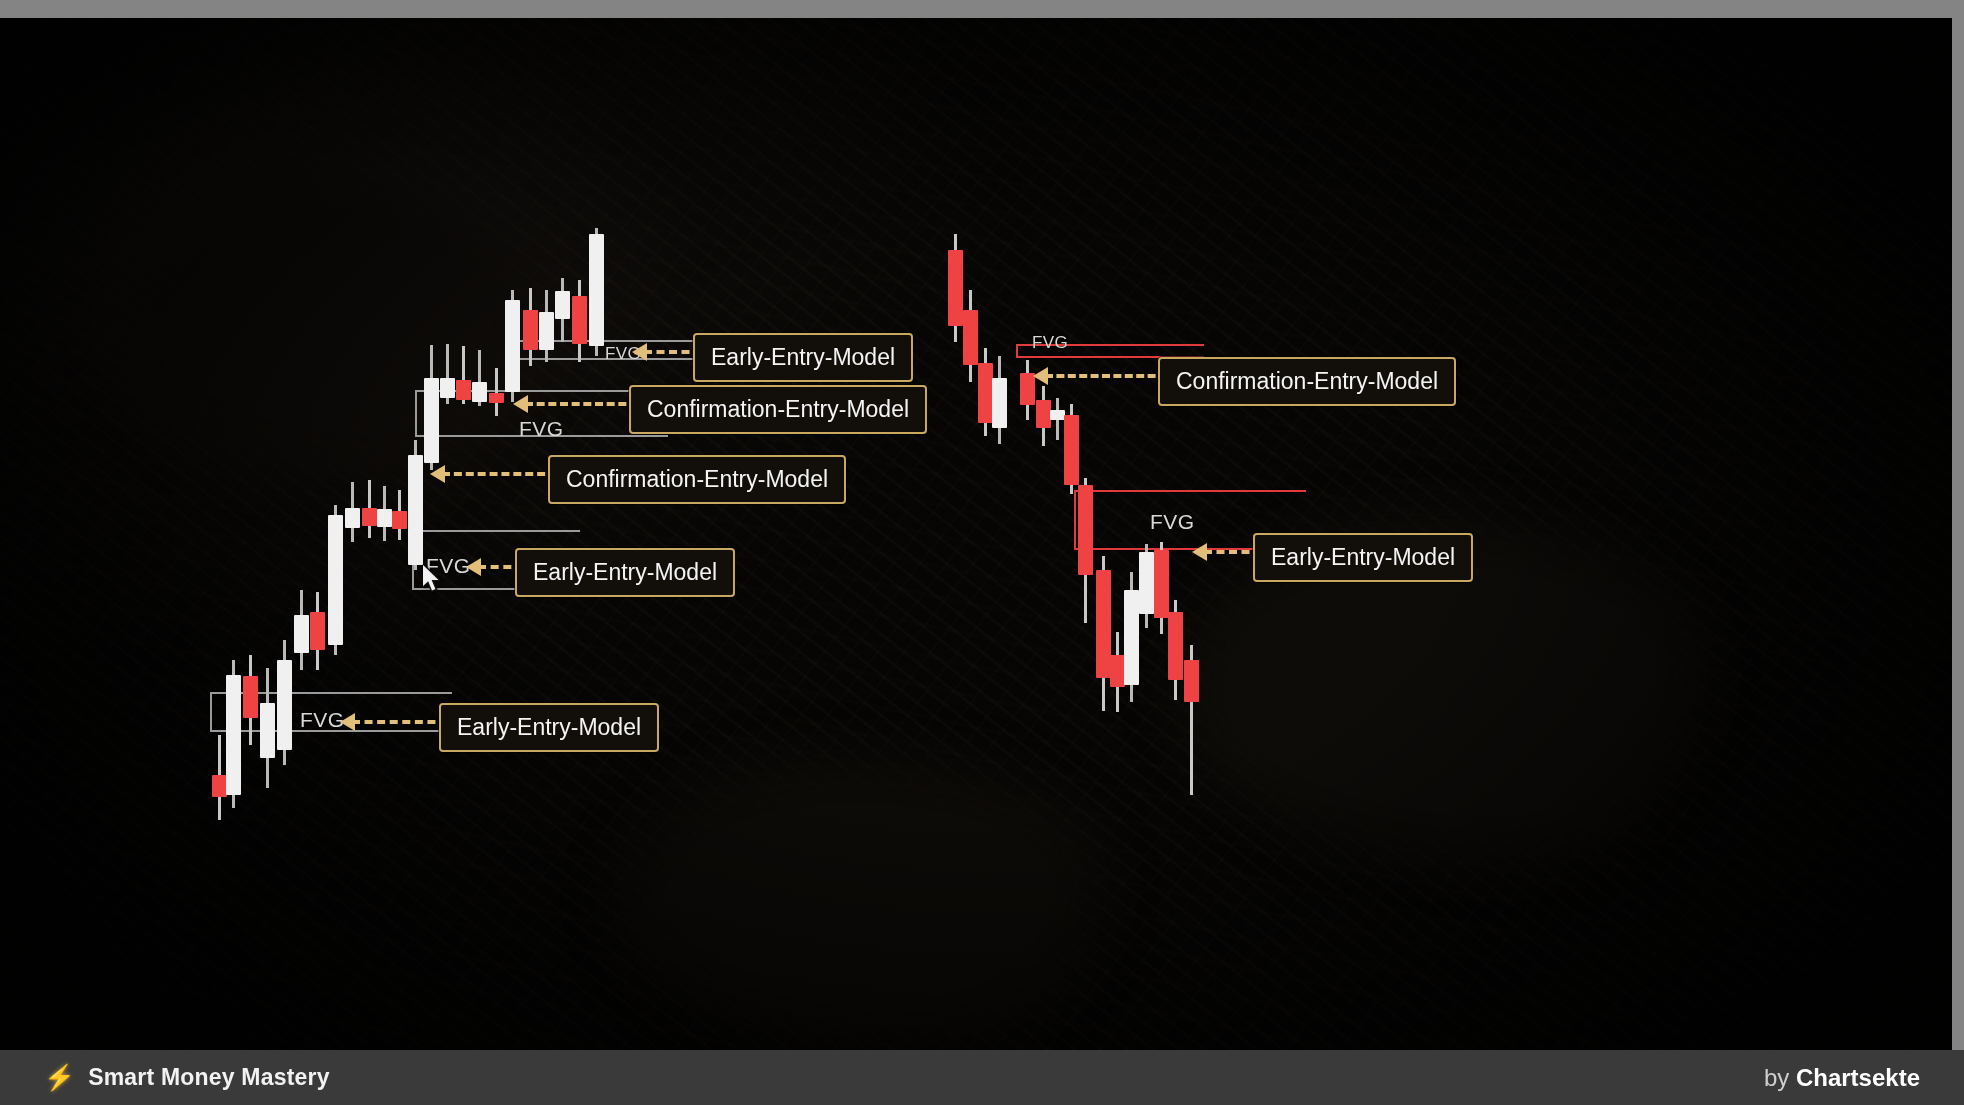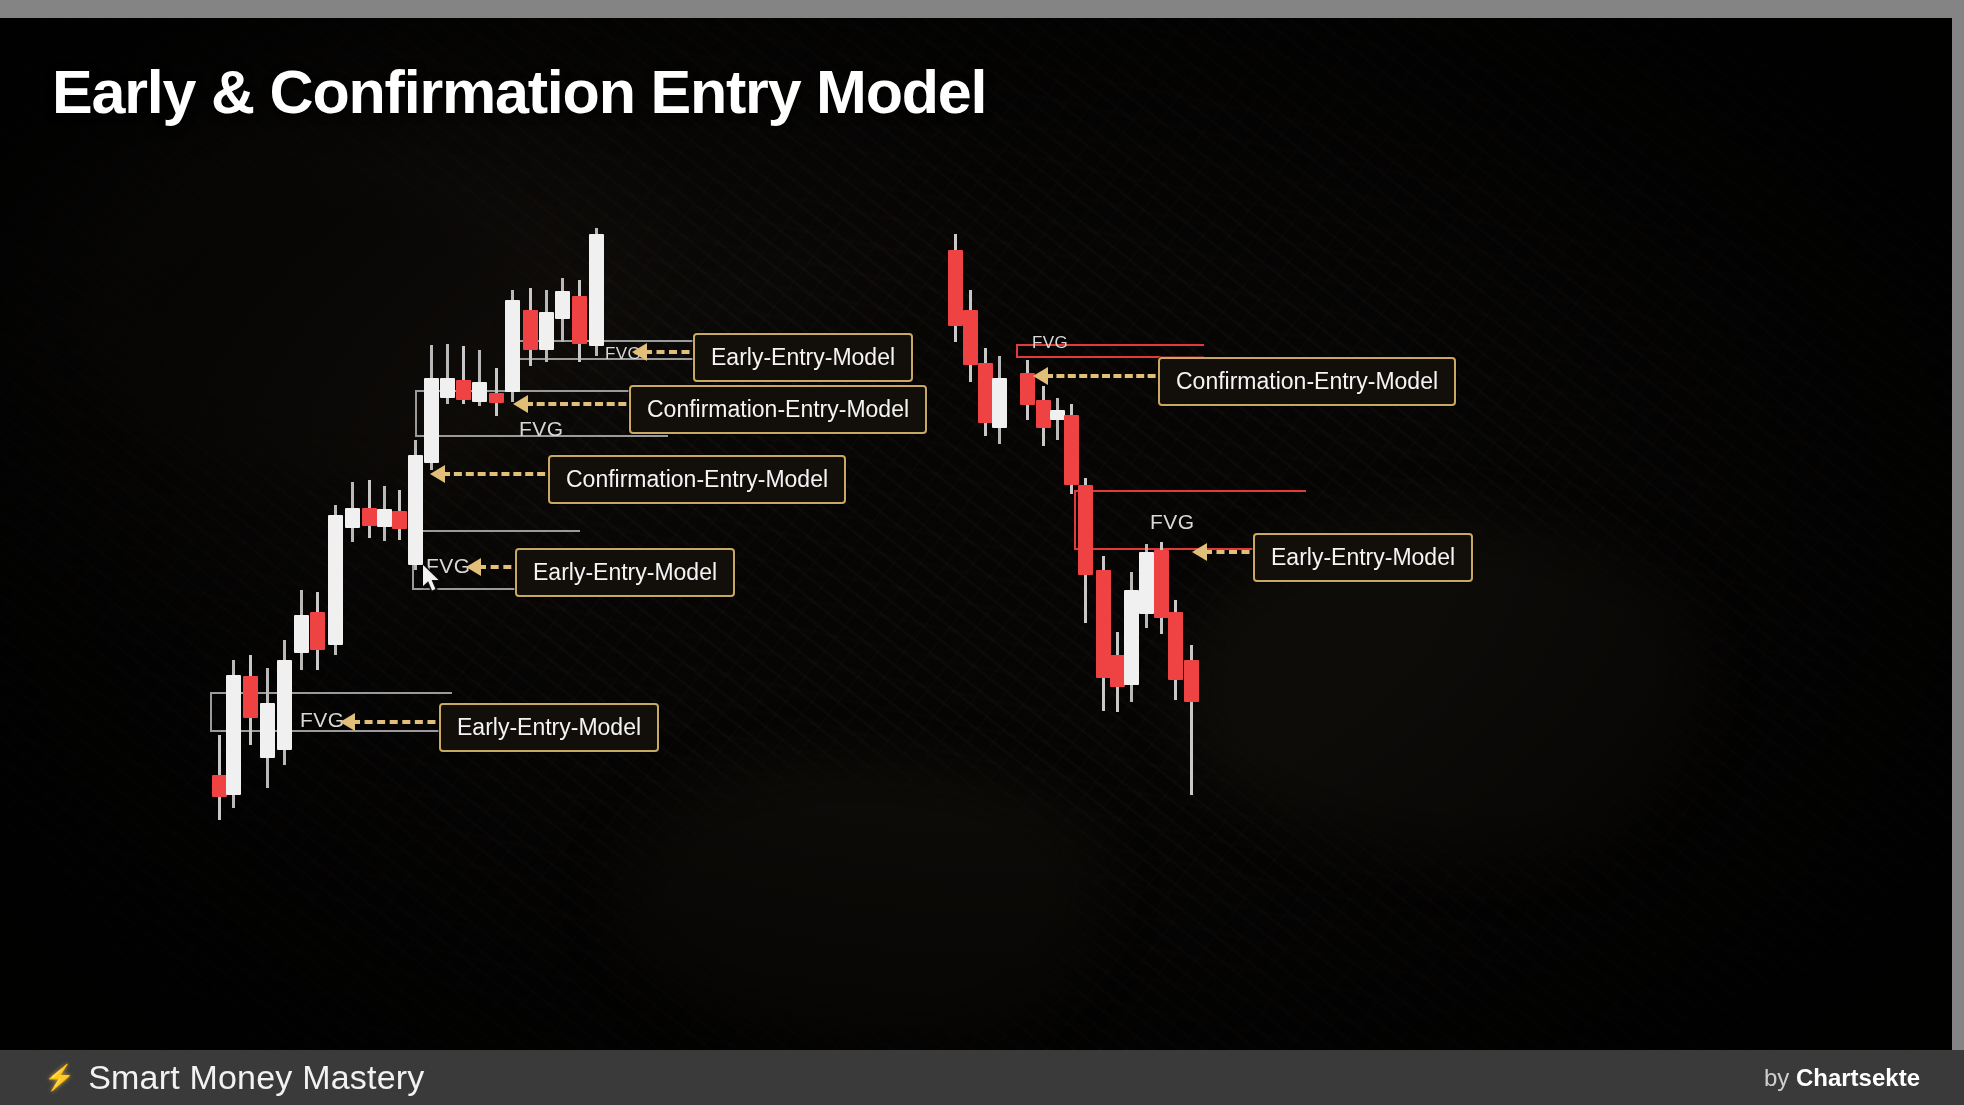--- a/index.html
+++ b/index.html
@@ -22,21 +22,21 @@
   .bg-blob{position:absolute;border-radius:46% 54% 38% 62%/52% 40% 60% 48%;filter:blur(26px);}
   .bg-vig{background:radial-gradient(ellipse 1150px 720px at 50% 48%, rgba(0,0,0,0) 38%, rgba(0,0,0,.62) 78%, rgba(0,0,0,.88) 100%);}
 
   
   .bar-top{position:absolute;left:0;top:0;width:1964px;height:18px;background:#848484;}
   .bar-right{position:absolute;right:0;top:0;width:12px;height:1105px;background:#848484;}
   .footer{position:absolute;left:0;bottom:0;width:1964px;height:55px;background:#3a3a3a;
           display:flex;align-items:center;justify-content:space-between;padding:0 44px;box-sizing:border-box;}
   .footer-left{display:flex;align-items:center;gap:13px;}
   .bolt{font-size:25px;line-height:1;filter:drop-shadow(0 0 2px rgba(240,190,70,.8));}
-  .brand{color:#f2f2f2;font-size:34px;font-weight:normal;letter-spacing:.2px;}
+  .brand{color:#f2f2f2;font-size:23px;font-weight:bold;letter-spacing:.2px;}
   .byline{font-size:24px;color:#cfcfcf;}
   .byline b{color:#fff;}
 
   
   .title{position:absolute;left:52px;top:62px;font-size:61px;font-weight:bold;color:#fff;
          letter-spacing:-1.2px;line-height:1;text-shadow:0 2px 10px rgba(0,0,0,.9);}
   .subtitle{position:absolute;left:55px;top:160px;font-size:27px;color:#e4c178;letter-spacing:.2px;}
 
   
   .chart{position:absolute;top:0;left:0;width:1964px;height:1105px;}
@@ -71,21 +71,20 @@
   <div class="bg-layer bg-base"></div>
   <div class="bg-layer bg-notes"></div>
   <div class="bg-blob" style="left:120px;top:180px;width:420px;height:300px;background:#100d0a;"></div>
   <div class="bg-blob" style="left:1180px;top:520px;width:520px;height:340px;background:#0e0c09;"></div>
   <div class="bg-blob" style="left:620px;top:760px;width:480px;height:280px;background:#0d0b08;"></div>
   <div class="bg-layer bg-vig"></div>
 
   <div class="bar-top"></div>
   <div class="bar-right"></div>
 
-  <div class="title">Early &amp; Confirmation Entry Model</div>
 
   <div class="chart" id="chart-layer">
       <div class="zline" style="left: 210px; top: 692px; width: 242px;"></div>
       <div class="zline" style="left: 210px; top: 730px; width: 242px;"></div>
       <div class="zline" style="left: 210px; top: 692px; width: 2px; height: 38px;"></div>
       <div class="zline" style="left: 412px; top: 530px; width: 168px;"></div>
       <div class="zline" style="left: 412px; top: 588px; width: 168px;"></div>
       <div class="zline" style="left: 412px; top: 530px; width: 2px; height: 58px;"></div>
       <div class="zline" style="left: 415px; top: 390px; width: 253px;"></div>
       <div class="zline" style="left: 415px; top: 435px; width: 253px;"></div>

